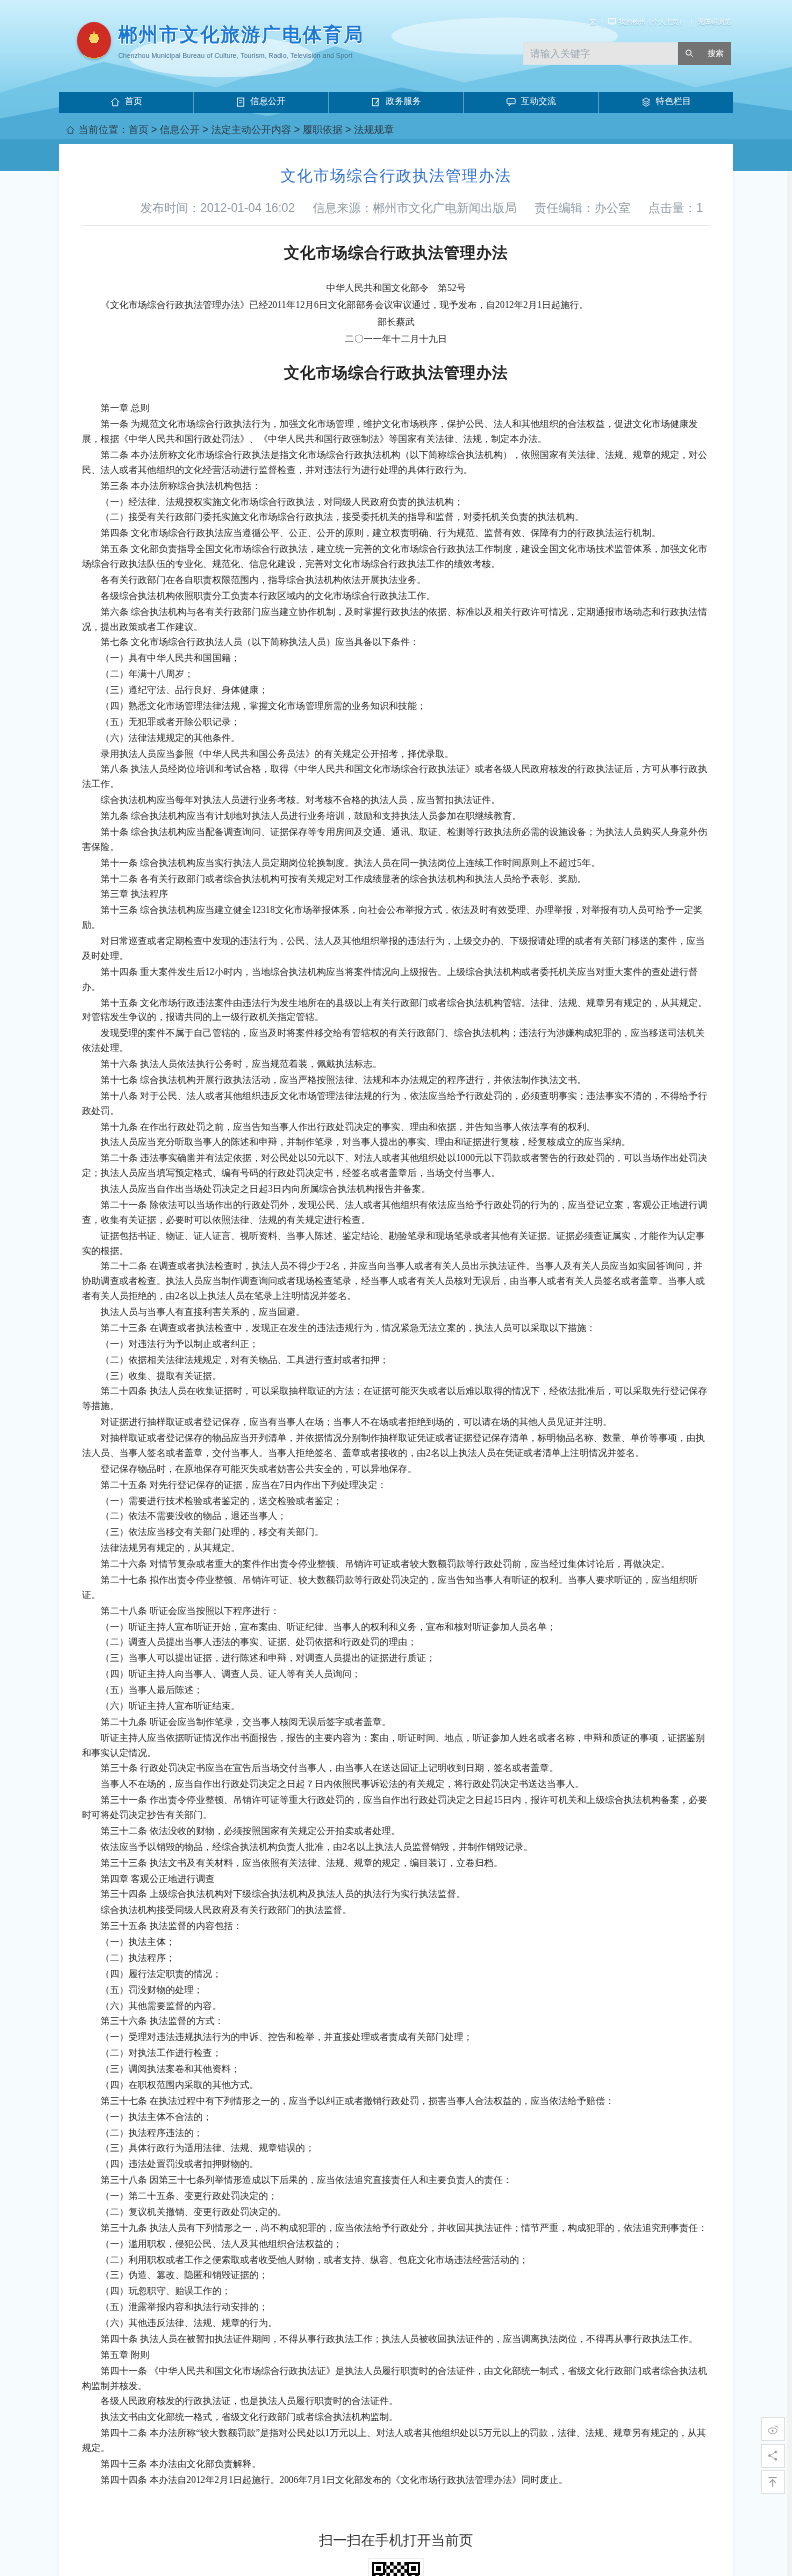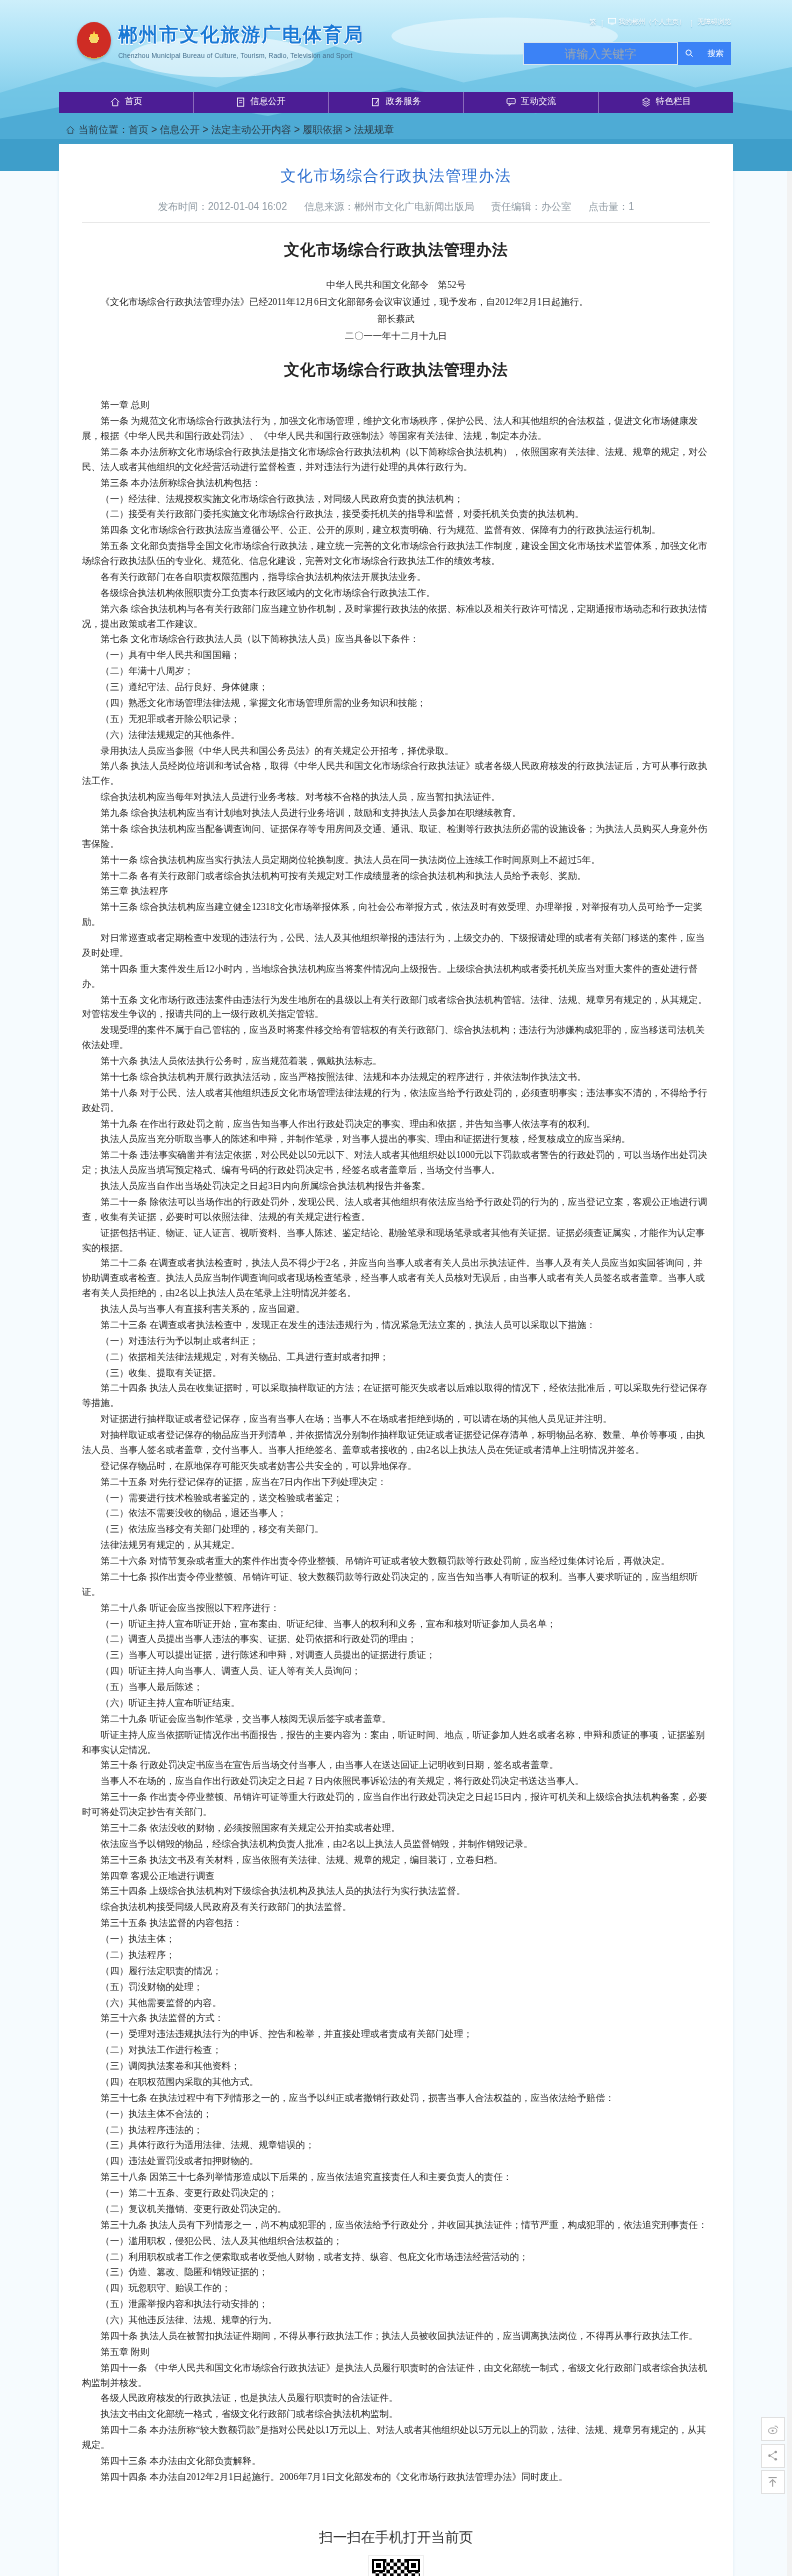--- a/index.html
+++ b/index.html
@@ -16,36 +16,36 @@
   .toplinks .ic { display:inline-block; vertical-align:-1px; margin-right:2.1px; }
   .logo { position:absolute; top:21.6px; left:77px; display:flex; align-items:flex-end; }
   .emblem { width:34px; height:37px; margin-right:7.2px; border-radius:50%;
     background:radial-gradient(circle at 50% 45%, #f6d76a 0 18%, #cf2c24 18% 72%, #d8a432 72% 82%, #b5832a 82% 100%);
     box-shadow:0 1px 2.6px rgba(0,60,110,.35); position:relative; }
   .emblem:before { content:"★"; position:absolute; top:7.2px; left:50%; transform:translateX(-50%); color:#ffd94d; font-size:11.3px; }
   .sitename { font-size:19px; font-weight:bold; color:#1a7ad6; letter-spacing:1.5px;
     text-shadow:-0.5px -0.5px 0 #fff,0.5px -0.5px 0 #fff,-0.5px 0.5px 0 #fff,0.5px 0.5px 0 #fff,0 1px 1.5px rgba(0,80,140,.25); }
   .sitename-en { margin-top:4.1px; font-size:6.7px; color:#46708e; letter-spacing:0.1px; }
   .searchbox { position:absolute; top:42px; right:61px; display:flex; }
-  .search-input { width:155px; height:23px; border:0.5px solid #d6e4ee; background:#3b82f6; padding:0 6.2px; font-size:12px; color:#333; outline:none;text-align:center; }
+  .search-input { width:155px; height:23px; border:0.5px solid #d6e4ee; background:#e5e5e5; padding:0 6.2px; font-size:10px; color:#333; outline:none; }
   .search-input::placeholder { color:#9aa7b1; }
-  .search-btn { width:53px; height:23px; background:#3b82f6; border:none; color:#fff; font-size:8.2px; cursor:pointer; display:flex; align-items:center; justify-content:center; gap:14px; }
-
-  
-  .nav { position:absolute; top:92px; left:59px; width:674px; height:20.6px; background:#4c1d95; display:flex; }
+  .search-btn { width:53px; height:23px; background:#737373; border:none; color:#fff; font-size:8.2px; cursor:pointer; display:flex; align-items:center; justify-content:center; gap:14px; }
+
+  
+  .nav { position:absolute; top:92px; left:59px; width:674px; height:20.6px; background:#0369a1; display:flex; }
   .nav-item { flex:1; display:flex; align-items:center; justify-content:center; gap:4.6px; color:#fff; font-size:8.8px; cursor:pointer; border-right:0.5px solid rgba(255,255,255,.35); }
   .nav-item:last-child { border-right:none; }
 
   
   .breadcrumb { position:absolute; top:123px; left:66px; font-size:10px; color:#2c3a45; display:flex; align-items:center; gap:3.6px; }
 
   
   .card { position:relative; margin:144px auto 0 59px; width:674px; background:#ffffff; padding:21.6px 23px 0 23px; box-shadow:0 0 3.1px rgba(120,160,190,.18); }
   .art-title { text-align:center; font-size:15.5px; color:#2d6fd0; font-weight:400; letter-spacing:1px; }
-  .art-meta { margin-top:13.4px; text-align:center; font-size:10px; color:#8f9aa3; }
+  .art-meta { margin-top:13.4px; text-align:right; font-size:12px; color:#8f9aa3; }
   .art-meta b { font-weight:400; color:#8f9aa3; }
   .art-meta .m { margin:0 7.2px; }
   .meta-divider { margin-top:8.2px; border-bottom:0.5px solid #e8e8e8; }
 
   .doc { margin-top:13.4px; font-family:"Liberation Serif","DejaVu Serif",serif; font-size:9.3px; color:#222; line-height:1.6; }
   .doc-h { text-align:center; font-size:15.5px; font-weight:bold; margin:14.4px 0 15.5px 0; letter-spacing:0.5px; }
   .doc-c { text-align:center; margin:2.1px 0;font-family:Liberation Serif, serif; }
   .doc-p { text-indent:2em; margin:1px 0; }
 
   .qr-area { margin-top:13.4px; text-align:center; }

